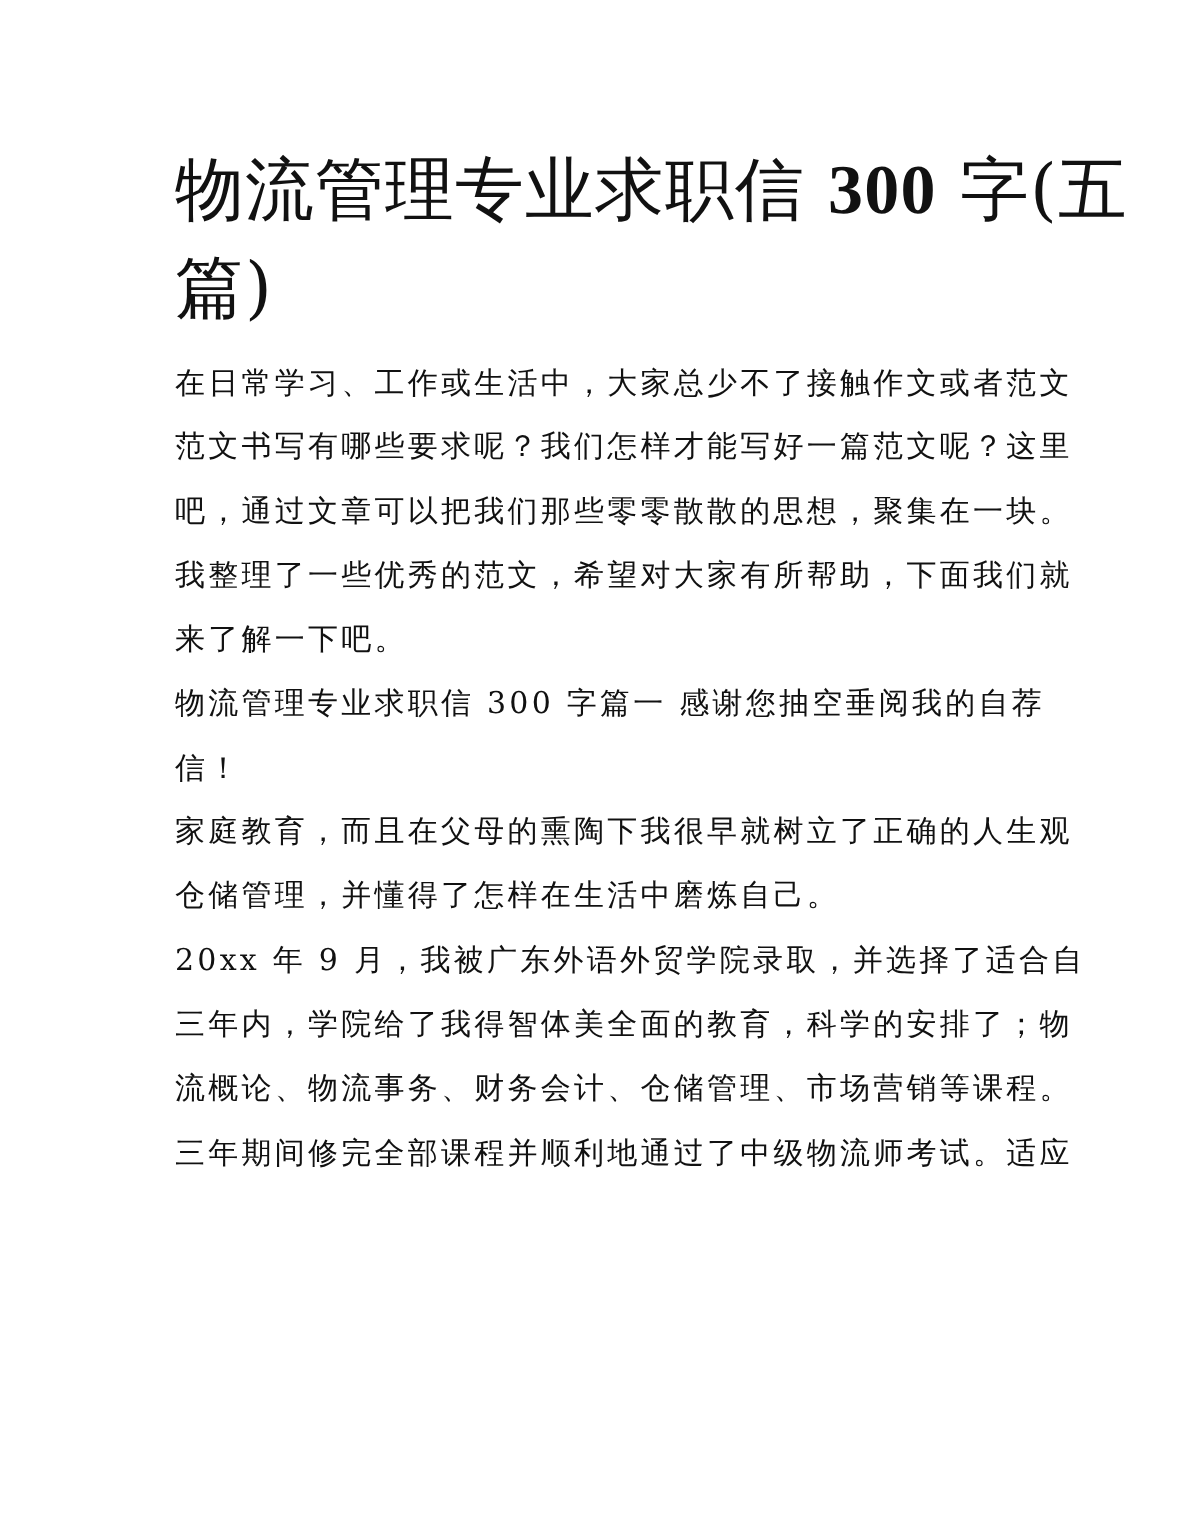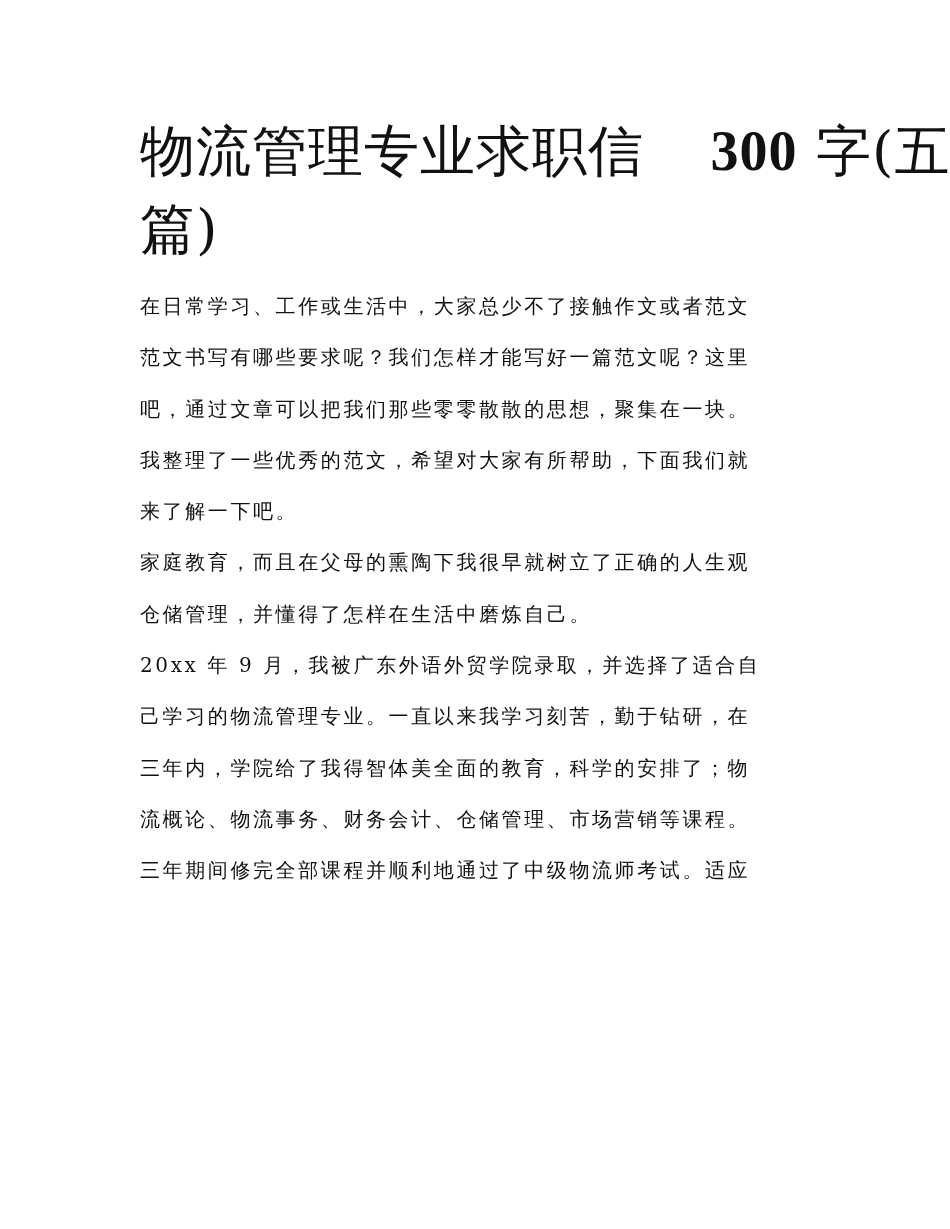--- a/index.html
+++ b/index.html
@@ -33,32 +33,31 @@
       letter-spacing: 1px;
     }
     .title .tl {
       display: block;
       white-space: nowrap;
     }
     .title .num {
       font-weight: bold;
       font-family: "Liberation Serif", "DejaVu Serif", serif;
       font-size: 56px;
-      margin-left: 48px;
     }
     .body {
       position: absolute;
       left: 0;
       top: 281px;
       width: 680px;
     }
     .line {
       display: block;
       white-space: nowrap;
-      font-size: 20px;
+      font-size: 24px;
       line-height: 51.3px;
       height: 51.3px;
       letter-spacing: 2.6px;
     }
   </style>
 </head>
 <body>
 
 <div class="page">
   <h1 class="title">
@@ -68,24 +67,27 @@
 
   <div class="body">
     <div>
       <span class="line">在日常学习、工作或生活中，大家总少不了接触作文或者范文</span>
       <span class="line">范文书写有哪些要求呢？我们怎样才能写好一篇范文呢？这里</span>
       <span class="line">吧，通过文章可以把我们那些零零散散的思想，聚集在一块。</span>
       <span class="line">我整理了一些优秀的范文，希望对大家有所帮助，下面我们就</span>
       <span class="line">来了解一下吧。</span>
     </div>
     <div>
+      <span class="line">物流管理专业求职信 300 字篇一 感谢您抽空垂阅我的自荐</span>
+      <span class="line">信！</span>
+    </div>
+    <div>
       <span class="line">家庭教育，而且在父母的熏陶下我很早就树立了正确的人生观</span>
       <span class="line">仓储管理，并懂得了怎样在生活中磨炼自己。</span>
     </div>
     <div>
       <span class="line">20xx 年 9 月，我被广东外语外贸学院录取，并选择了适合自</span>
-      <span class="line">己学习的物流管理专业。一直以来我学习刻苦，勤于钻研，在</span>
       <span class="line">三年内，学院给了我得智体美全面的教育，科学的安排了；物</span>
       <span class="line">流概论、物流事务、财务会计、仓储管理、市场营销等课程。</span>
       <span class="line">三年期间修完全部课程并顺利地通过了中级物流师考试。适应</span>
     </div>
   </div>
 </div>
 
 </body></html>

